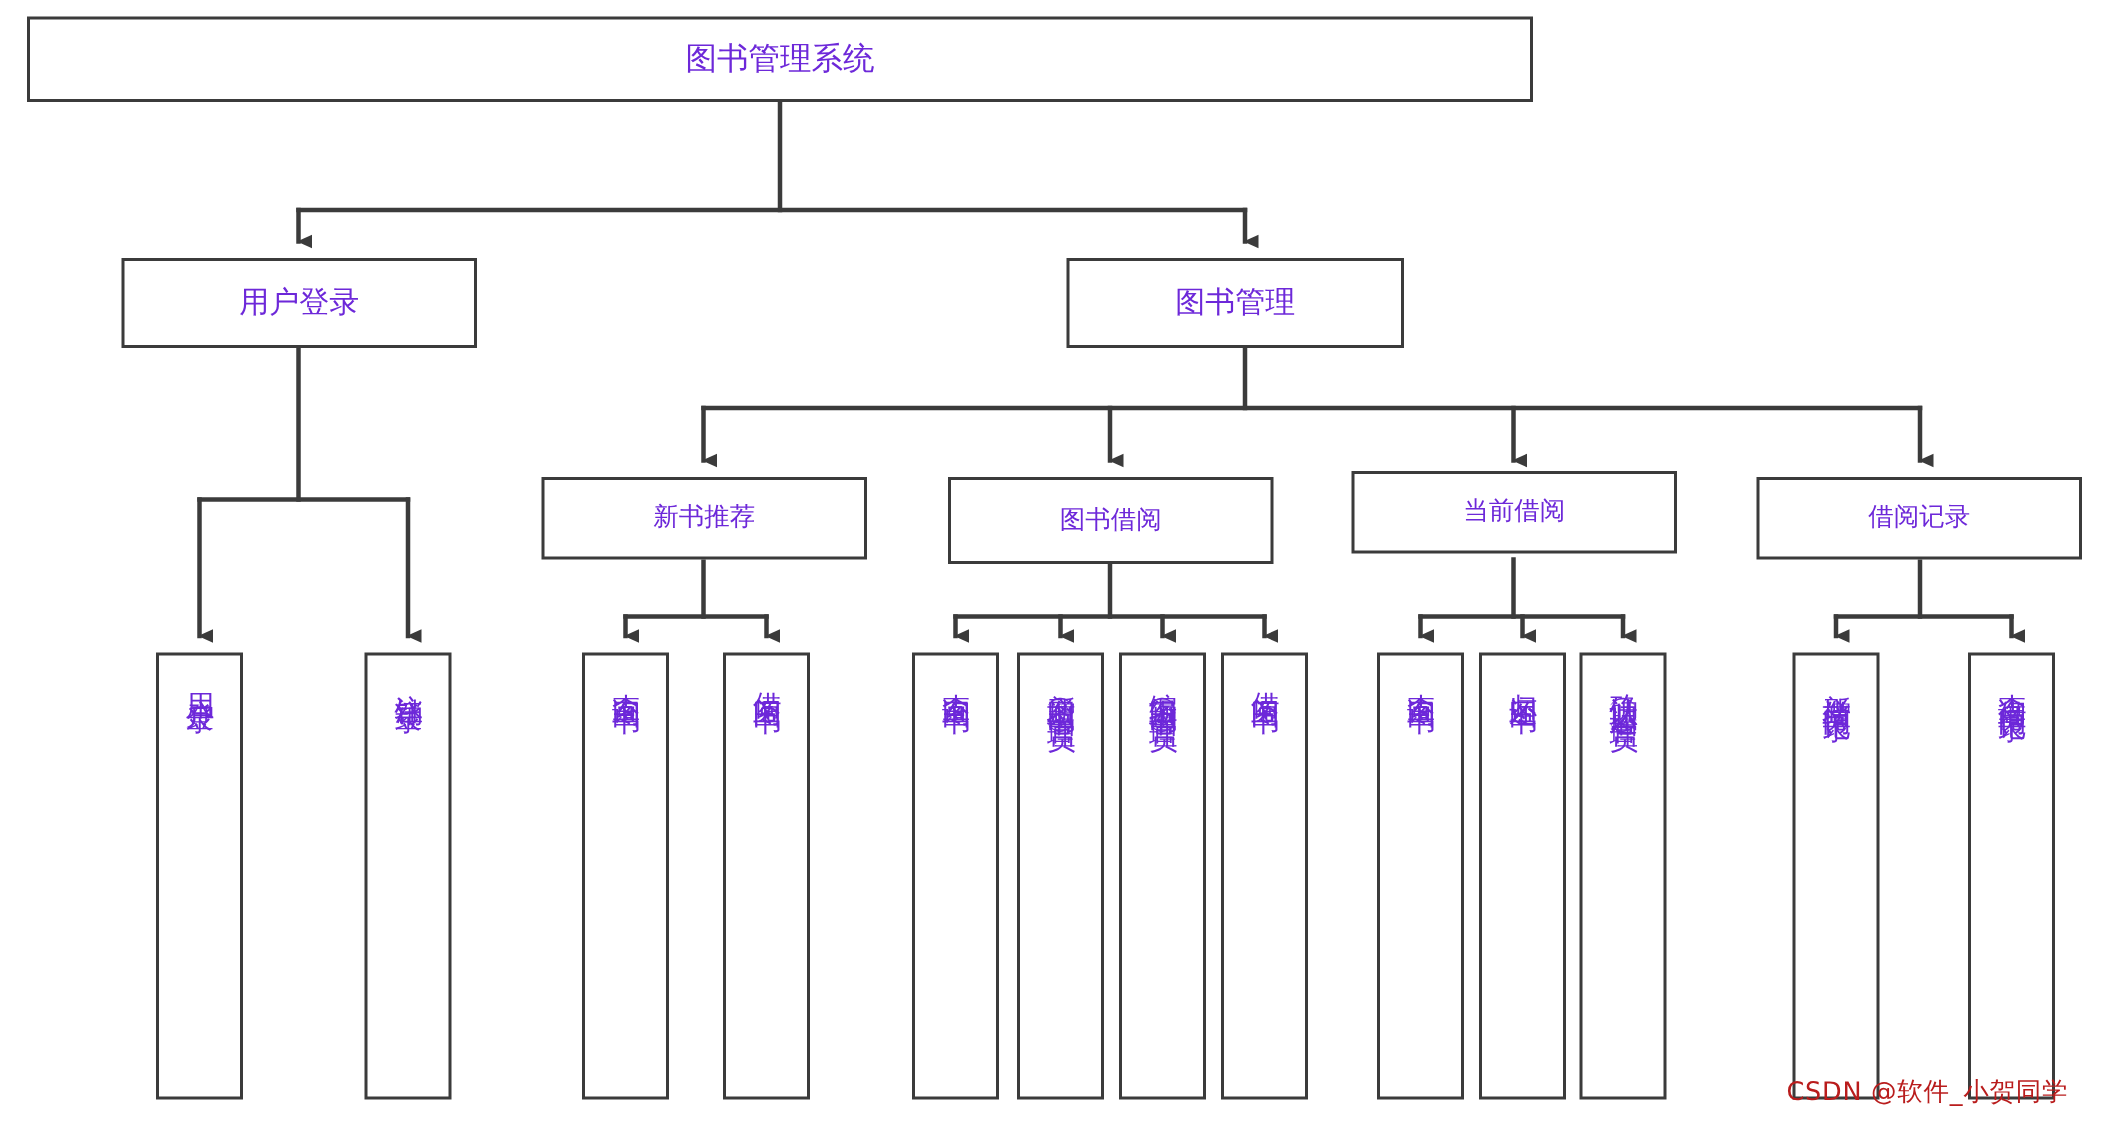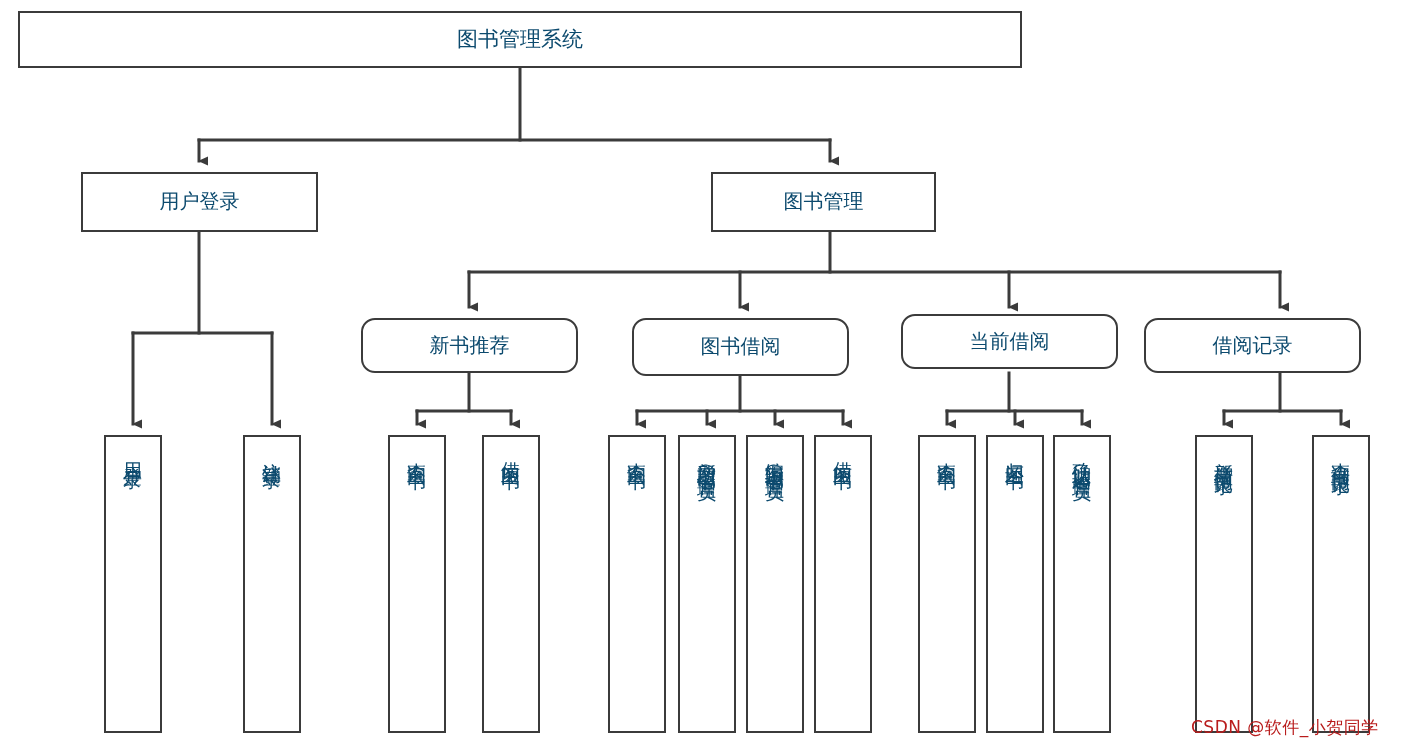--- a/index.html
+++ b/index.html
@@ -27,28 +27,28 @@
     pointer-events: none;
   }
   .node {
     position: absolute;
     box-sizing: border-box;
     border: 2px solid #3b3b3b;
     background: #ffffff;
     display: flex;
     align-items: center;
     justify-content: center;
-    color: #0c4a6e;
+    color: #6d28d9;
     text-align: center;
     line-height: 1.18;
     z-index: 2;
   }
   .node.level-0 { font-size: 21px; }
   .node.level-1 { font-size: 20px; }
-  .node.level-2 { font-size: 20px; border-radius: 14px; }
+  .node.level-2 { font-size: 17px; }
   .node.leaf {
     font-size: 19px;
     align-items: flex-start;
     padding-top: 10px;
   }
   .node.leaf .vtext {
     writing-mode: vertical-rl;
     text-orientation: upright;
     letter-spacing: 3px;
     line-height: 1;
@@ -132,21 +132,21 @@
 
   <div class="node level-2" id="node-l2-0" style="left: 361px; top: 318px; width: 217px; height: 55px;">
     <span>新书推荐</span>
   </div>
   <div class="node level-2" id="node-l2-1" style="left: 632px; top: 318px; width: 217px; height: 58px;">
     <span>图书借阅</span>
   </div>
   <div class="node level-2" id="node-l2-2" style="left: 901px; top: 314px; width: 217px; height: 55px;">
     <span>当前借阅</span>
   </div>
-  <div class="node level-2" id="node-l2-3" style="left: 1144px; top: 318px; width: 217px; height: 55px;">
+  <div class="node level-2" id="node-l2-3" style="left: 1171px; top: 318px; width: 217px; height: 55px;">
     <span>借阅记录</span>
   </div>
 
   <div class="node leaf" id="node-leaf-0" style="left: 104px; top: 435px; width: 58px; height: 298px;">
     <span class="vtext">用户登录</span>
   </div>
   <div class="node leaf" id="node-leaf-1" style="left: 243px; top: 435px; width: 58px; height: 298px;">
     <span class="vtext">注销登录</span>
   </div>
   <div class="node leaf" id="node-leaf-2" style="left: 388px; top: 435px; width: 58px; height: 298px;">

